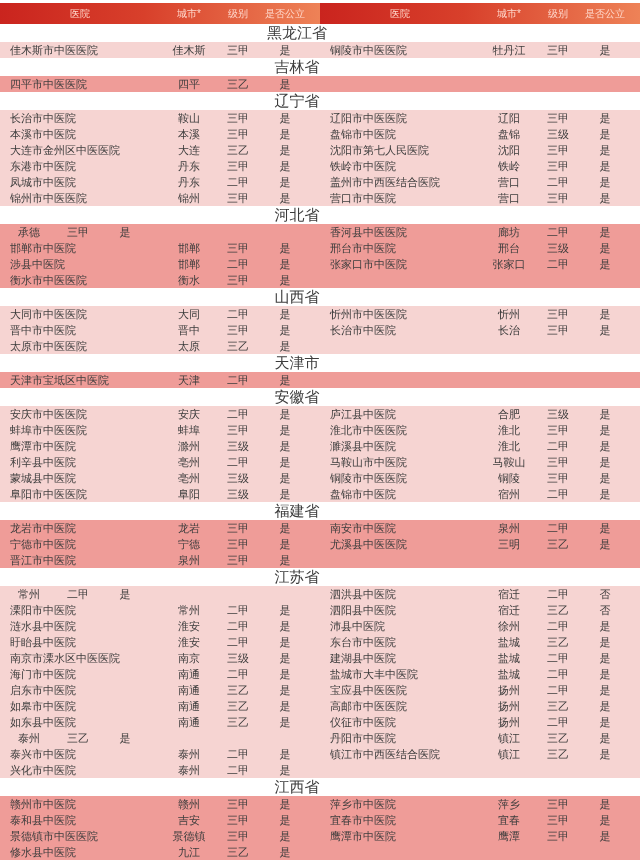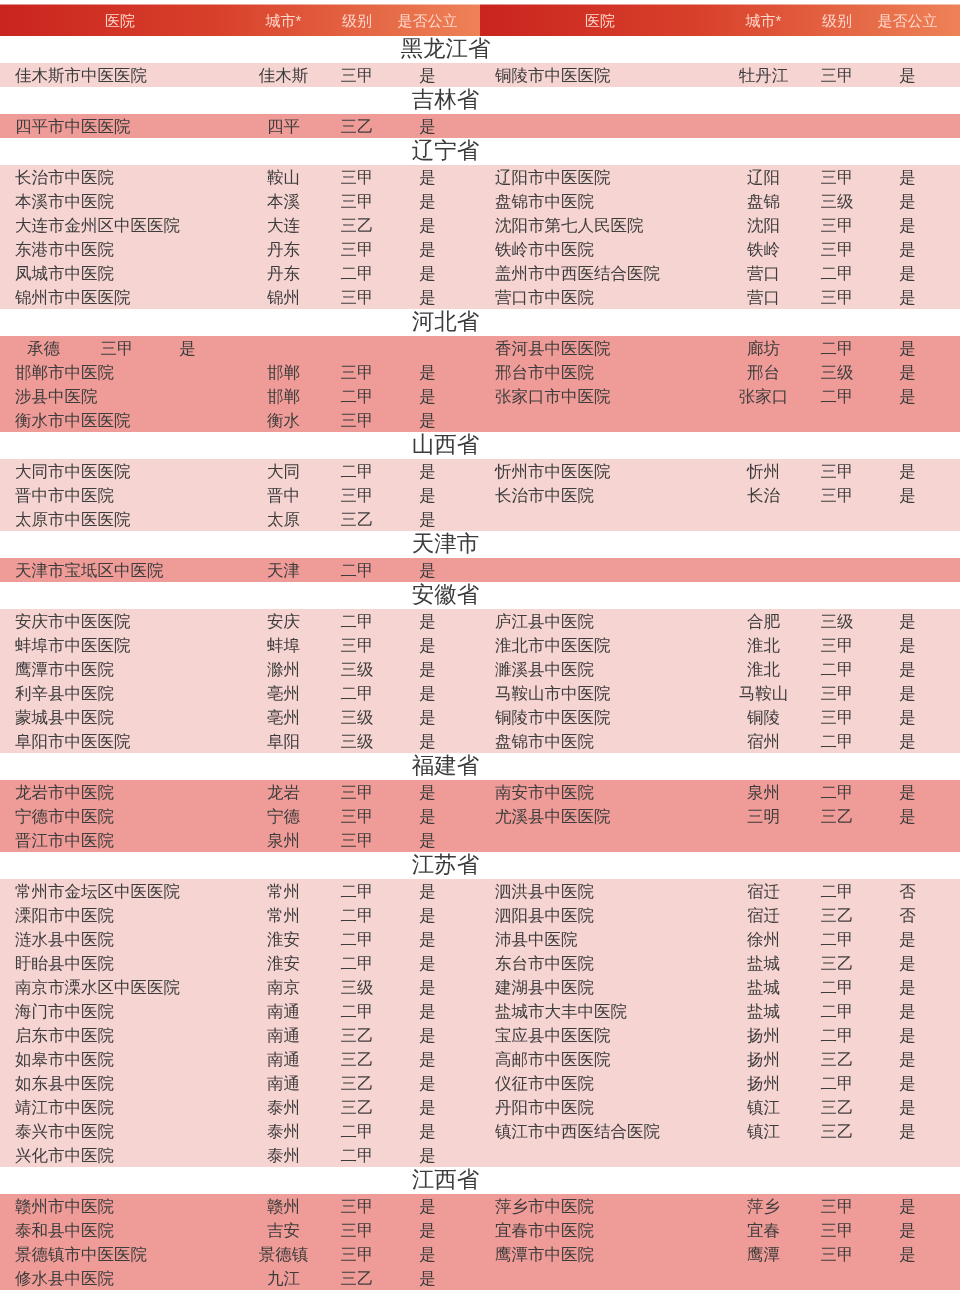--- a/index.html
+++ b/index.html
@@ -403,21 +403,20 @@
         <div class="half">
           <span class="c-hosp"></span>
           <span class="c-city"></span>
           <span class="c-level"></span>
           <span class="c-pub"></span>
         </div>
       </div>
       <div class="section-title">江苏省</div>
       <div class="row light">
         <div class="half">
-          <span class="c-hosp">常州市金坛区中医医院</span>
           <span class="c-city">常州</span>
           <span class="c-level">二甲</span>
           <span class="c-pub">是</span>
         </div>
         <div class="half">
           <span class="c-hosp">泗洪县中医院</span>
           <span class="c-city">宿迁</span>
           <span class="c-level">二甲</span>
           <span class="c-pub">否</span>
         </div>
@@ -529,21 +528,20 @@
         </div>
         <div class="half">
           <span class="c-hosp">仪征市中医院</span>
           <span class="c-city">扬州</span>
           <span class="c-level">二甲</span>
           <span class="c-pub">是</span>
         </div>
       </div>
       <div class="row light">
         <div class="half">
-          <span class="c-hosp">靖江市中医院</span>
           <span class="c-city">泰州</span>
           <span class="c-level">三乙</span>
           <span class="c-pub">是</span>
         </div>
         <div class="half">
           <span class="c-hosp">丹阳市中医院</span>
           <span class="c-city">镇江</span>
           <span class="c-level">三乙</span>
           <span class="c-pub">是</span>
         </div>

